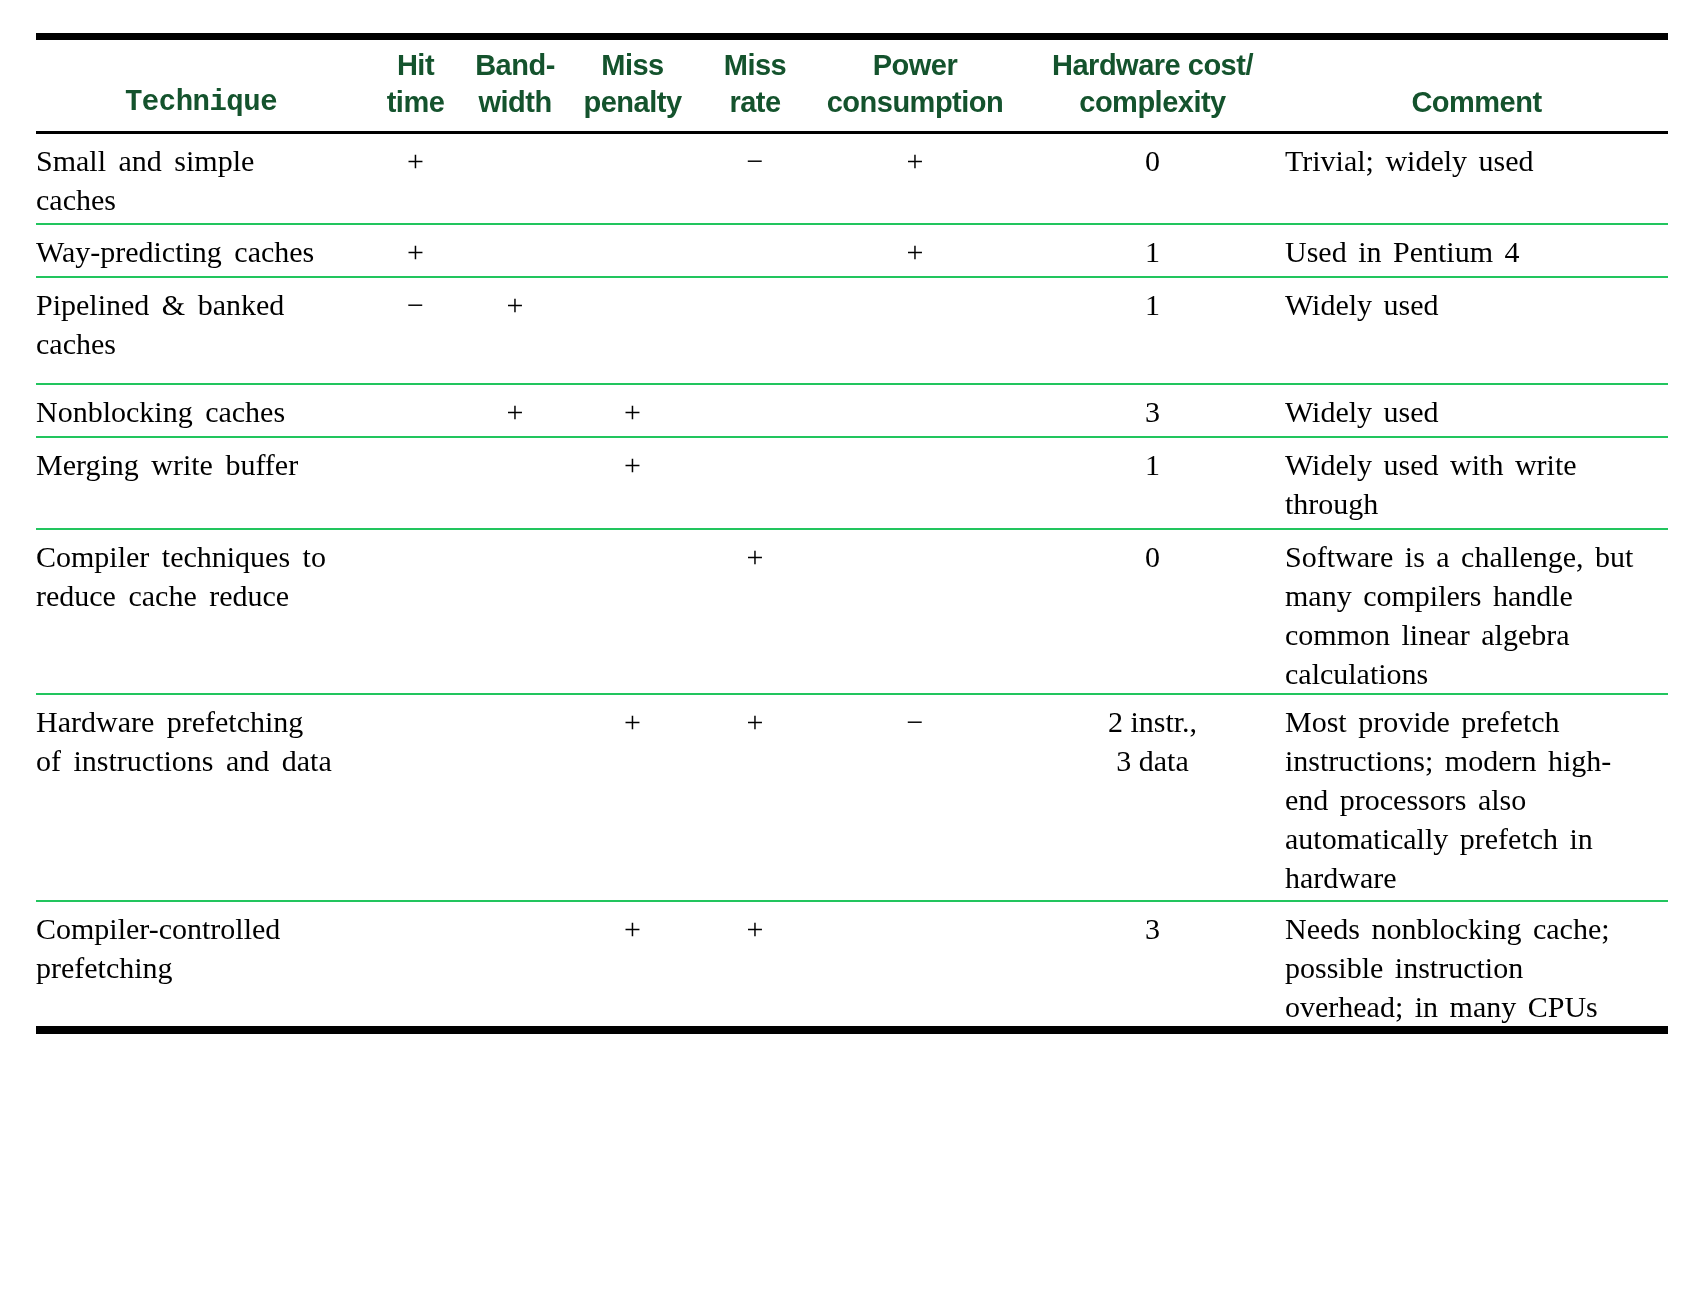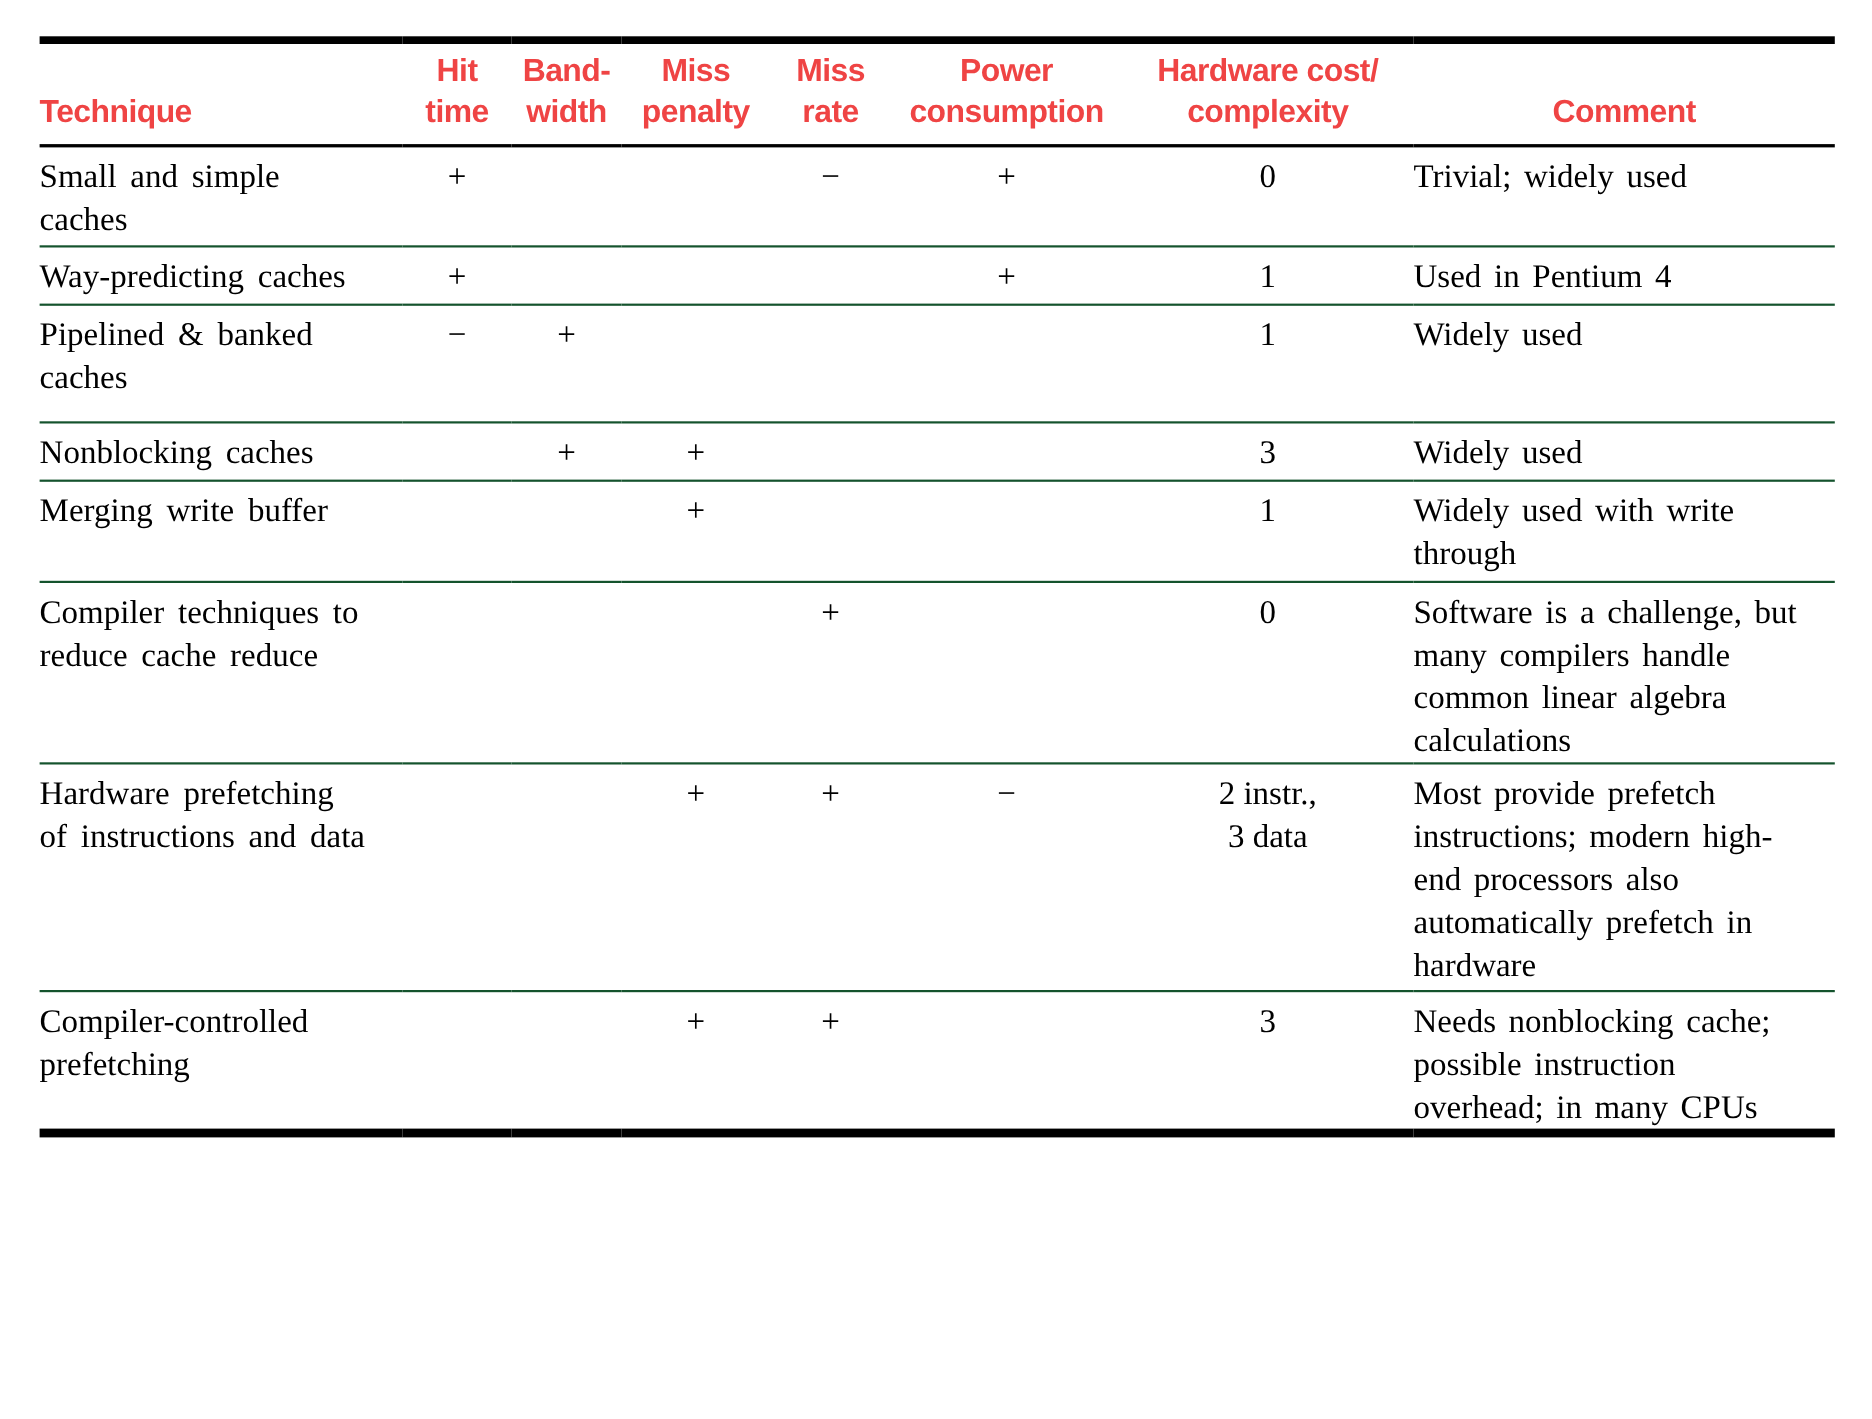--- a/index.html
+++ b/index.html
@@ -41,25 +41,25 @@
   thead th {
     font-family: "Liberation Sans", sans-serif;
     font-weight: 700;
     font-size: 29px;
     line-height: 37px;
     letter-spacing: -0.5px;
     vertical-align: bottom;
     padding: 0 0 10px 0;
     text-align: center;
     white-space: pre-line;
-    color: #ef4444;
-  }
-  thead th.th-technique { text-align: left; }
-
-  tbody tr { border-top: 2px solid #14532d; }
+    color: #14532d;
+  }
+  thead th.th-technique { text-align: center; font-family: Liberation Mono, monospace; }
+
+  tbody tr { border-top: 2px solid #22c55e; }
   tbody tr:first-child { border-top: none; }
   tbody td {
     vertical-align: top;
     padding: 7px 0 0 0;
     font-size: 30px;
     line-height: 39px;
     white-space: pre-line;
     color: #000000;
   }
   td.td-technique {

